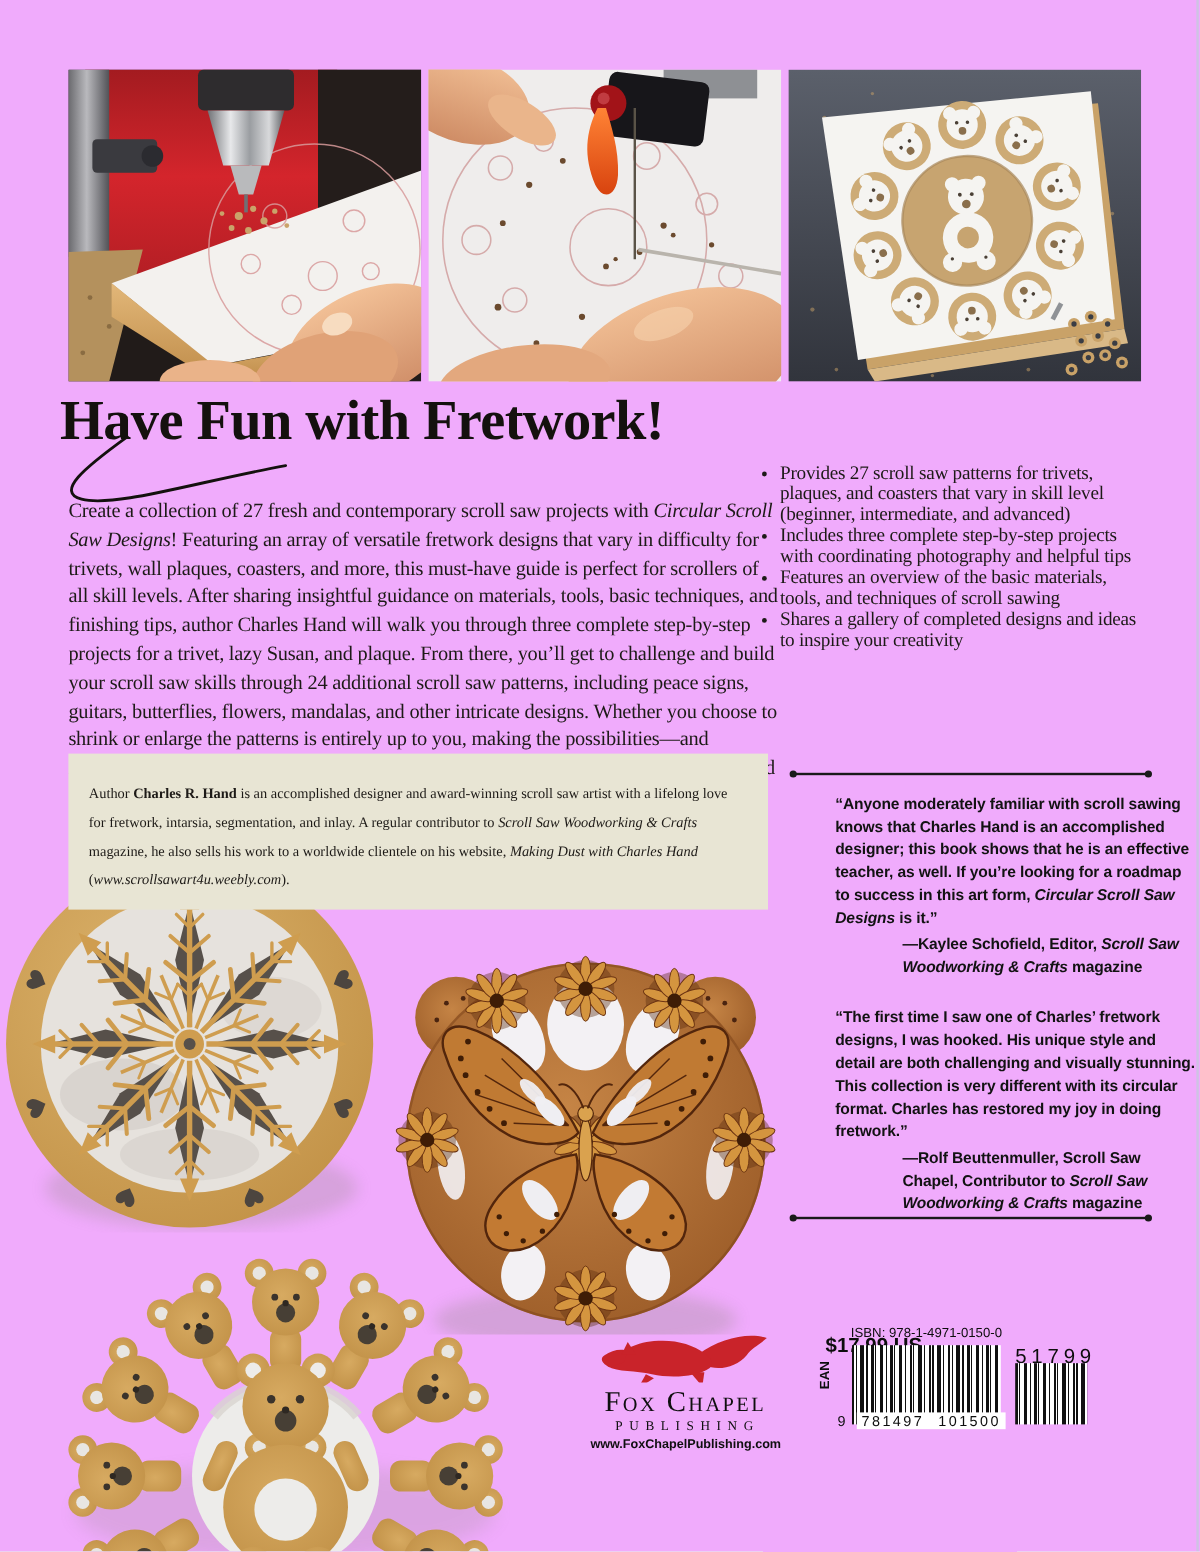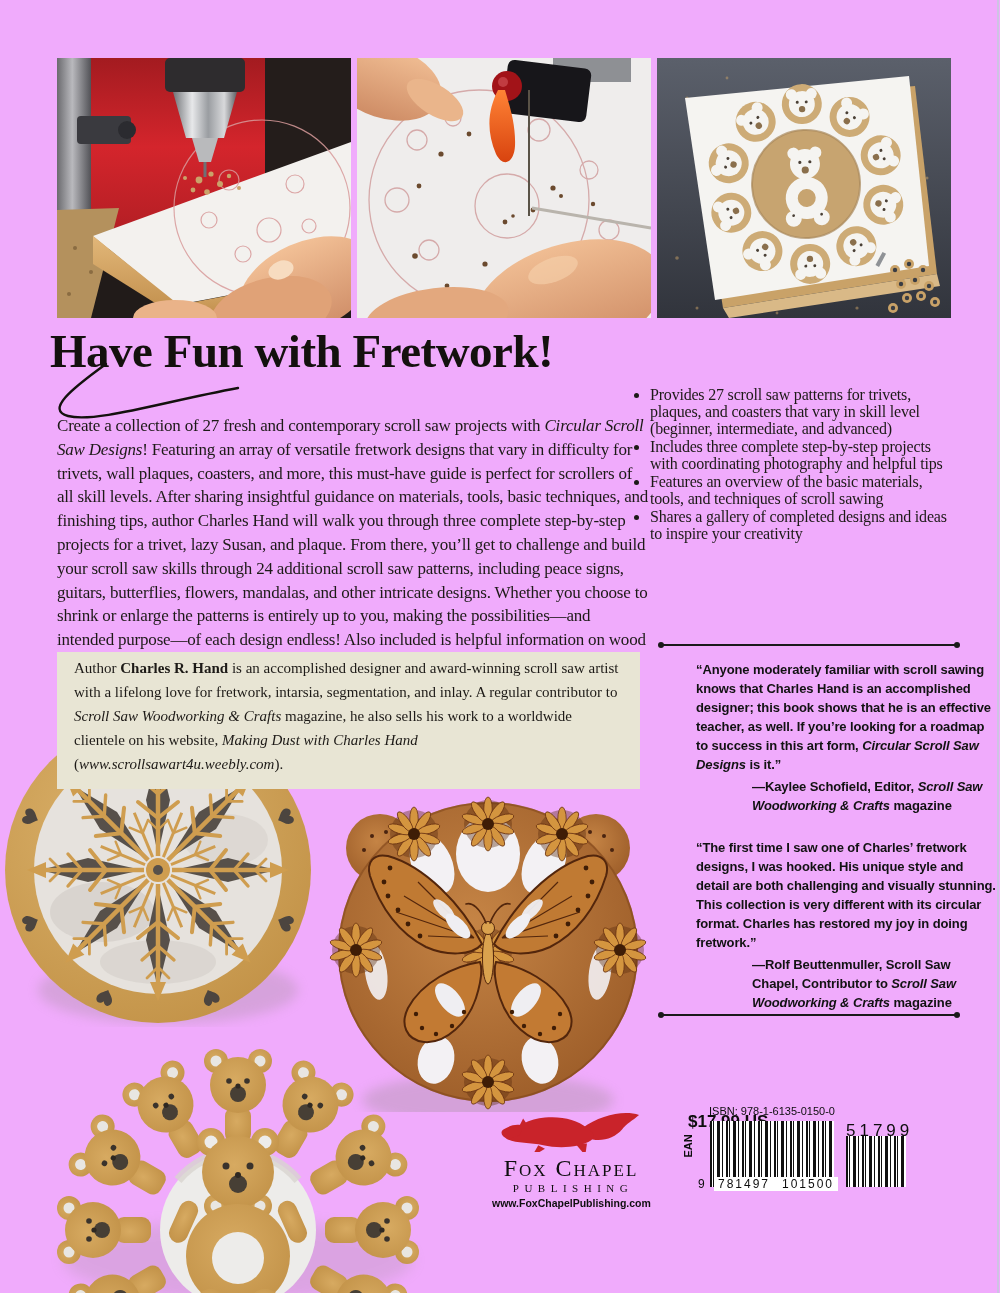--- a/index.html
+++ b/index.html
@@ -10,22 +10,22 @@
   .title{position:absolute;left:50px;top:324px;width:640px;font-size:47px;font-weight:bold;
          letter-spacing:-0.5px;color:#14110e;white-space:nowrap;}
   .flourish{position:absolute;left:40px;top:360px;z-index:1;}
   .intro{position:absolute;left:57px;top:397px;width:592px;font-size:17px;line-height:23.8px;
          letter-spacing:-0.2px;text-align:left;}
   .it{font-style:italic;}
   .bd{font-weight:bold;}
   .bullets{position:absolute;left:636px;top:386px;width:300px;font-size:16px;line-height:17px;
            letter-spacing:-0.2px;margin:0;padding-left:14px;list-style:disc;}
   .bullets li{margin-bottom:1px;}
-  .author-box{position:absolute;left:57px;top:652px;width:549px;padding:4px 17px 13px;
-              background:#e8e5d4;font-size:15px;line-height:24px;z-index:2;}
+  .author-box{position:absolute;left:57px;top:628px;width:549px;padding:21px 17px 13px;
+              background:#e8e5d4;font-size:12px;line-height:24px;z-index:2;}
   .qdivider{position:absolute;left:660px;width:298px;height:2px;background:#1a1a1a;}
   .qdivider .dot{position:absolute;top:-2px;width:6px;height:6px;border-radius:50%;background:#1a1a1a;}
   .qdivider .dot.l{left:-2px;} .qdivider .dot.r{right:-2px;}
   .quote{position:absolute;left:660px;width:300px;font-family:Liberation Sans, sans-serif;
          font-weight:bold;font-size:13px;line-height:19px;letter-spacing:-0.1px;color:#121212;margin-left:36px;}
   .qattr{padding-left:56px;margin-top:3px;}
   .price{position:absolute;left:688px;top:1112px;font-family:"Liberation Sans",sans-serif;
          font-weight:bold;font-size:17px;color:#0d0d0d;}
   .isbn-label{position:absolute;left:700px;top:1105px;width:144px;text-align:center;
          font-family:"Liberation Sans",sans-serif;font-size:11px;color:#0d0d0d;}
@@ -297,21 +297,21 @@
     <div>“The first time I saw one of Charles’ fretwork designs, I was hooked. His unique style and detail are both challenging and visually stunning. This collection is very different with its circular format. Charles has restored my joy in doing fretwork.”</div>
     <div class="qattr"><span>—Rolf Beuttenmuller, Scroll Saw Chapel, Contributor to </span><span class="it">Scroll Saw Woodworking &amp; Crafts</span><span> magazine</span></div>
   </div>
 
   <div class="qdivider" style="top:1014px">
       <span class="dot l"></span>
       <span class="dot r"></span>
     </div>
 
   <div class="price">$17.99 US</div>
-  <div class="isbn-label">ISBN: 978-1-6135-0150-0</div>
+  <div class="isbn-label">ISBN: 978-1-4971-0150-0</div>
   <div class="ean-label">EAN</div>
   <div class="bars main"></div>
   <div class="digit-prefix">9</div>
   <div class="digits-row">
     <span>781497</span>
     <span>101500</span>
   </div>
   <div class="supp-digits">51799</div>
   <div class="bars supp"></div>
 

